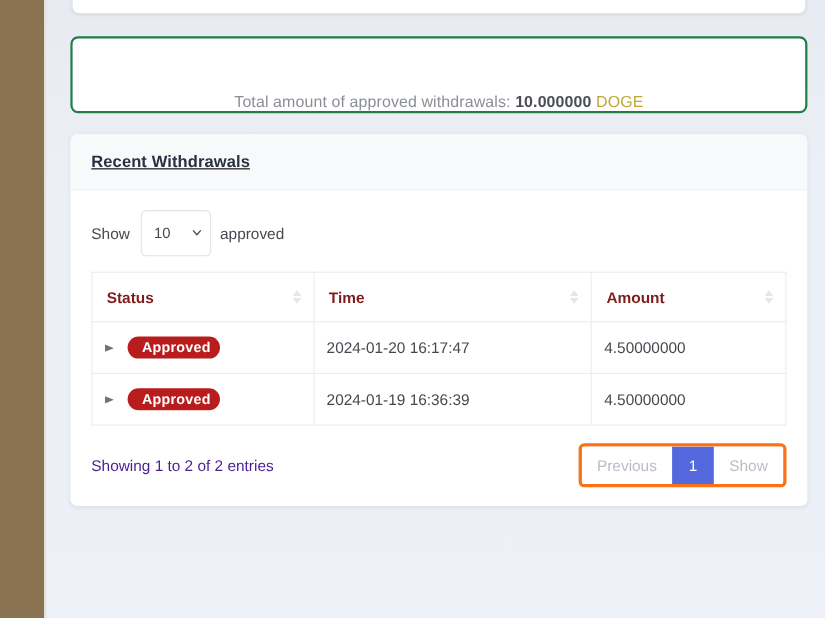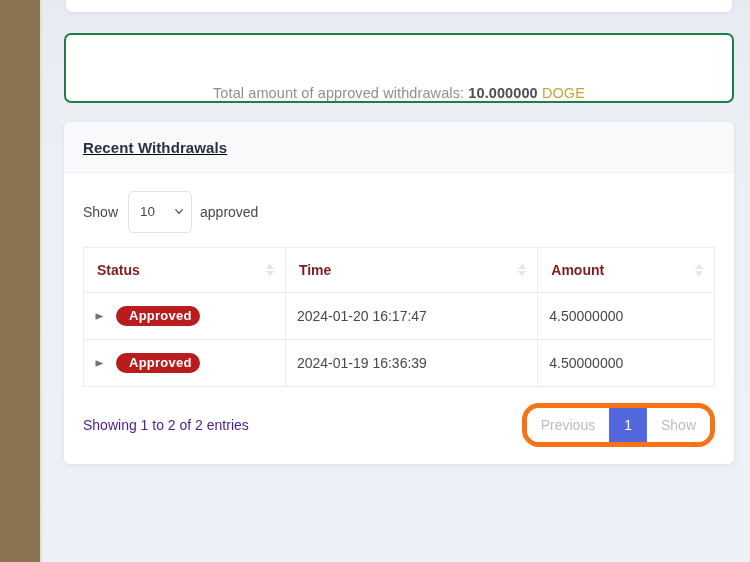--- a/index.html
+++ b/index.html
@@ -207,22 +207,22 @@
     align-items: center;
     justify-content: space-between;
     margin-top: 16px;
   }
   .info-text {
     font-size: 14px;
     color: #4c1d95;
   }
   .pagination {
     display: flex;
-    border: 5px solid #f97316;
-    border-radius: 17px;
+    border: 3px solid #f97316;
+    border-radius: 5px;
     overflow: hidden;
     background: #fff;
   }
   .page-btn {
     font-size: 14px;
     padding: 8px 14px;
     color: #b9bdc4;
     background: #ffffff;
     cursor: pointer;
     line-height: 18px;

